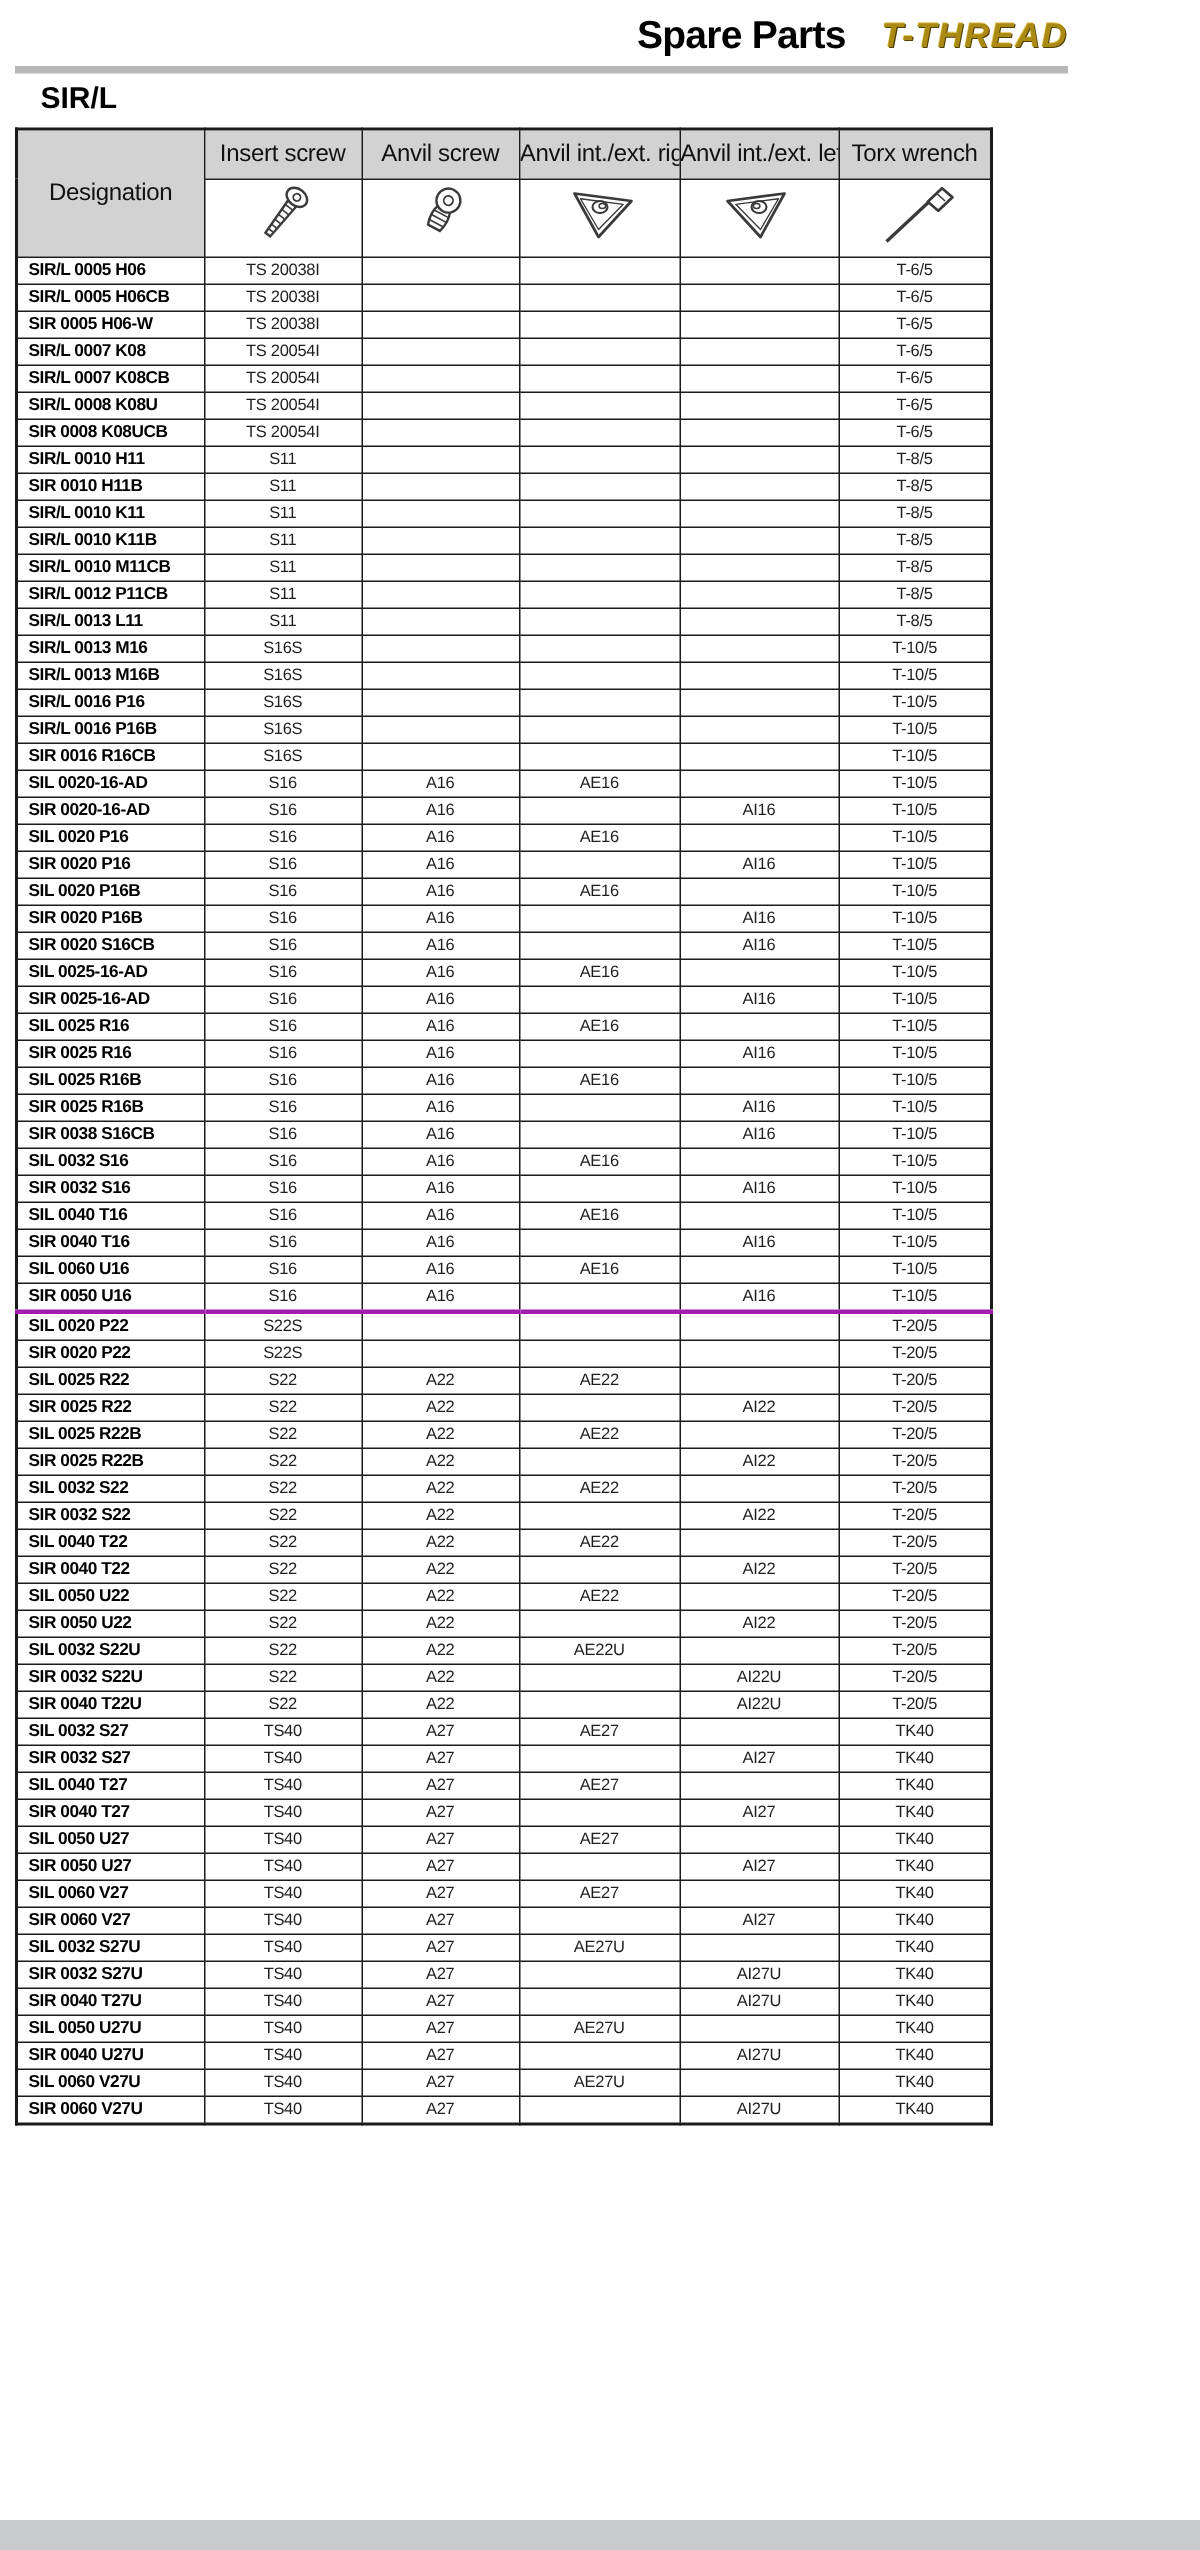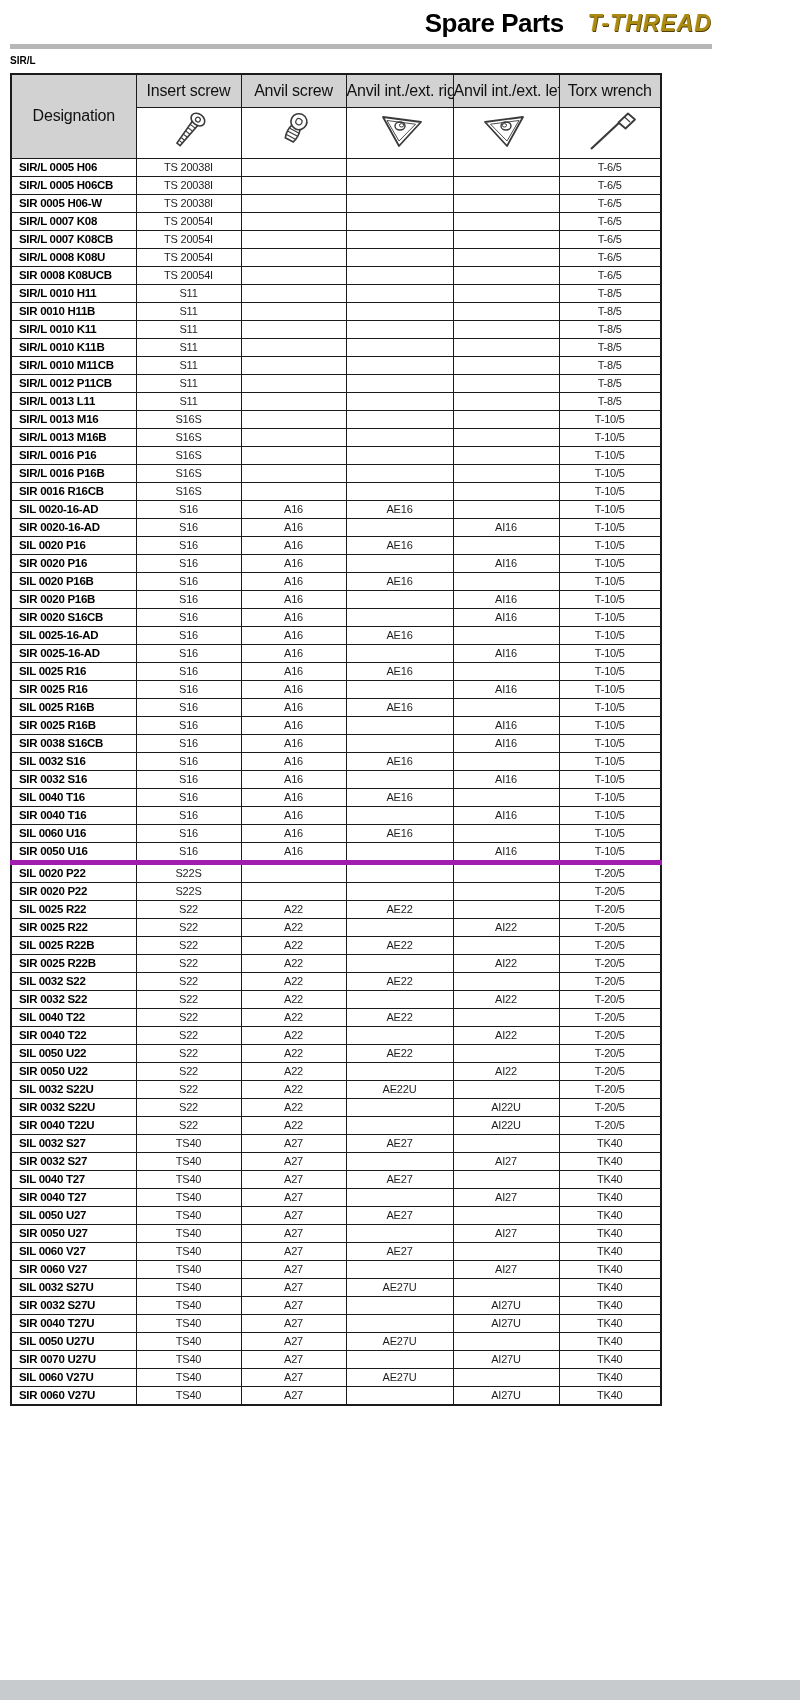--- a/index.html
+++ b/index.html
@@ -8,31 +8,31 @@
     --text-dark:#111111; --value-text:#1e1e1e;
   }
   *{margin:0;padding:0;box-sizing:border-box;}
   body{width:800px;height:1700px;background:#ffffff;font-family:"Liberation Sans",sans-serif;position:relative;overflow:hidden;}
   .page{position:absolute;inset:0;background:#fff;}
   .header-row{display:flex;justify-content:flex-end;align-items:flex-start;width:702px;margin:8px 0 0 10px;}
   .page-title{font-size:26px;font-weight:bold;color:#000;letter-spacing:-0.5px;}
   .brand{font-size:23px;font-weight:bold;font-style:italic;color:var(--brand-gold);
          letter-spacing:1px;text-shadow:0.7px 0.7px 0 #51400a, -0.4px -0.4px 0 #e8cf6e;margin-top:2px;margin-left:24px;}
   .title-rule{width:702px;height:5px;background:var(--rule-gray);margin:5px 0 0 10px;}
-  .subtitle{font-size:10px;font-weight:bold;color:#000;margin:6px 0 0 10px;}
+  .subtitle{font-size:20px;font-weight:bold;color:#000;margin:6px 0 0 27px;}
 
   table.parts{border-collapse:collapse;table-layout:fixed;margin:7px 0 0 10px;width:650px;border:2px solid var(--border);}
   table.parts th,table.parts td{border:1.5px solid var(--border);overflow:hidden;white-space:nowrap;}
   tr.label-row th{background:var(--header-bg);font-weight:normal;font-size:16px;color:var(--text-dark);height:33px;letter-spacing:-0.2px;}
   th.desig-head{background:var(--desig-head-bg);font-weight:normal;font-size:12.5px;vertical-align:middle;margin-top:40px;}
   tr.icon-row th{background:#fff;height:50px;vertical-align:middle;}
   tbody td{height:17.1px;line-height:17px;}
   td.desig{font-weight:bold;font-size:11.5px;color:#000;padding-left:7px;text-align:left;letter-spacing:-0.3px;}
   td.val{text-align:center;font-size:11px;color:var(--value-text);letter-spacing:-0.2px;}
-  tr.group-start td{border-top:5px solid #a21caf;}
+  tr.group-start td{border-top:3px solid #a21caf;}
   .icon-wrap{display:inline-block;}
   .footer-bar{position:absolute;left:0;bottom:0;width:800px;height:20px;background:var(--footer-bar);}
 </style>
 </head>
 <body>
 
 <div class="page">
 
   <div class="header-row">
     <div class="page-title">Spare Parts</div>
@@ -644,21 +644,21 @@
         </tr>
         <tr>
           <td class="desig">SIL 0050 U27U</td>
           <td class="val">TS40</td>
           <td class="val">A27</td>
           <td class="val">AE27U</td>
           <td class="val"></td>
           <td class="val">TK40</td>
         </tr>
         <tr>
-          <td class="desig">SIR 0070 U27U</td>
+          <td class="desig">SIR 0040 U27U</td>
           <td class="val">TS40</td>
           <td class="val">A27</td>
           <td class="val"></td>
           <td class="val">AI27U</td>
           <td class="val">TK40</td>
         </tr>
         <tr>
           <td class="desig">SIL 0060 V27U</td>
           <td class="val">TS40</td>
           <td class="val">A27</td>

